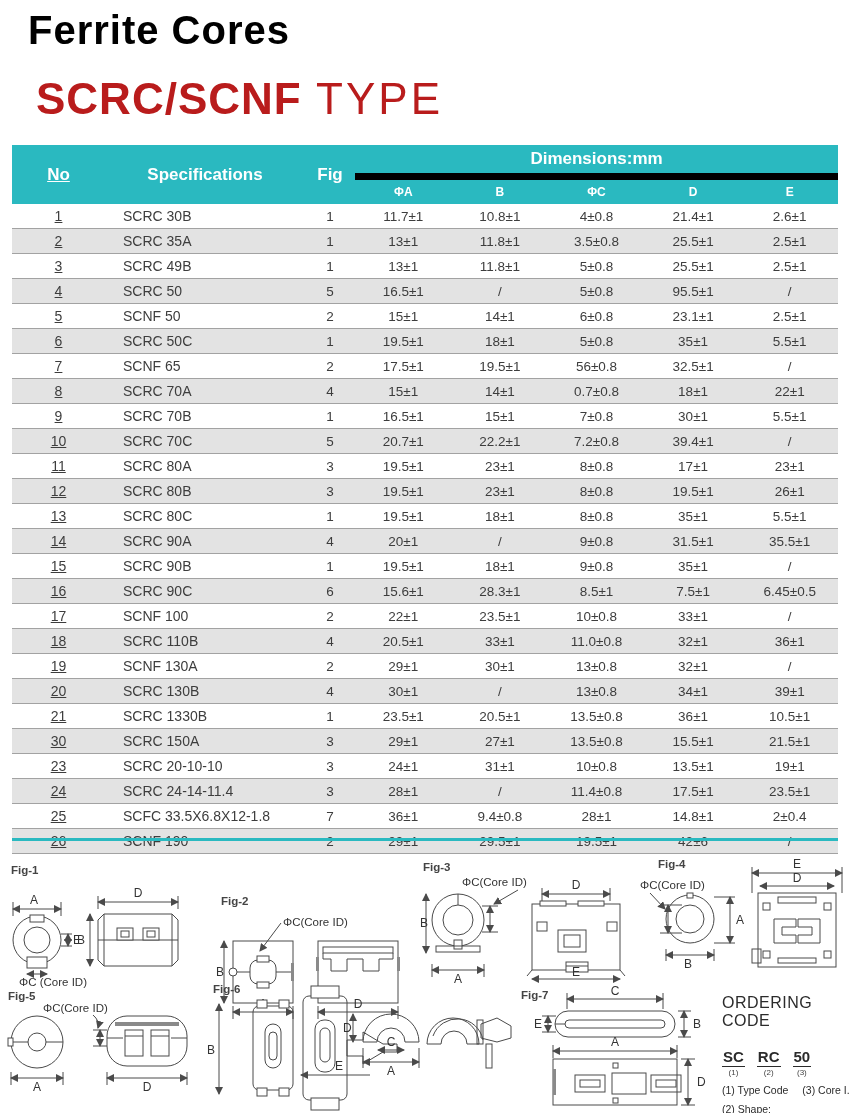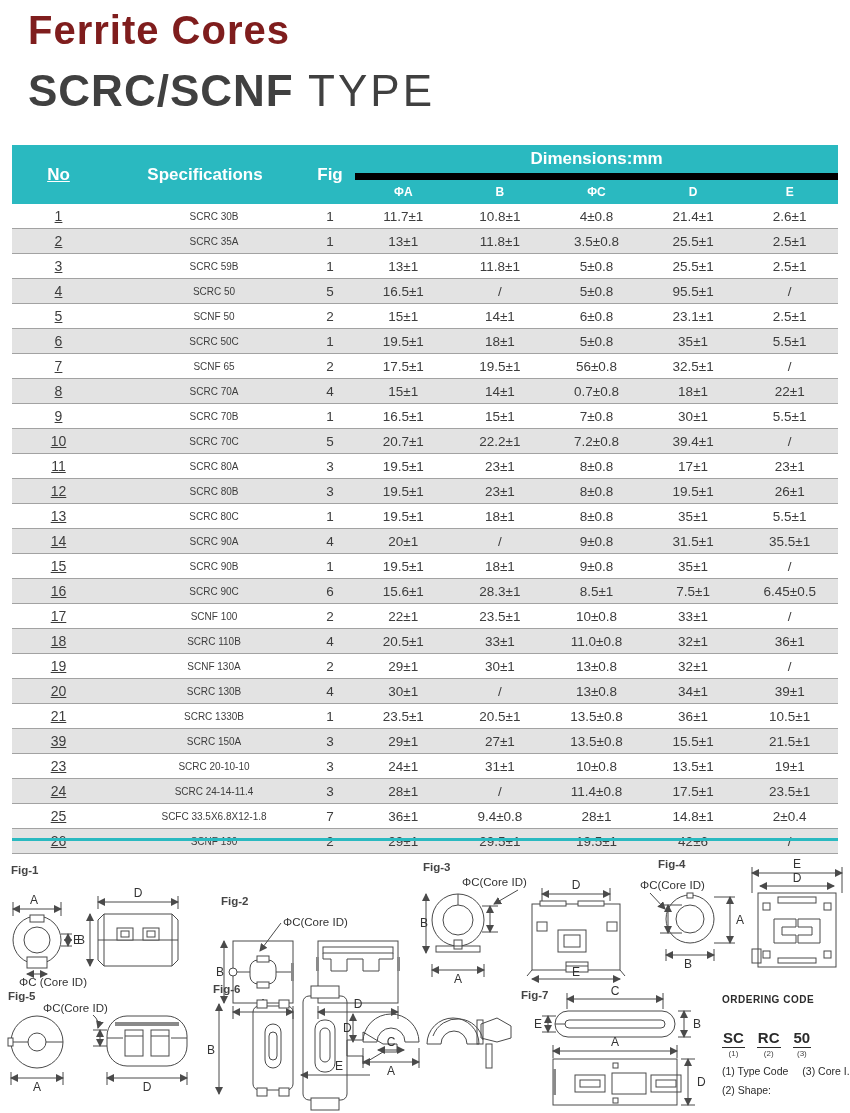--- a/index.html
+++ b/index.html
@@ -2,55 +2,55 @@
 <html><head>
 <meta charset="utf-8">
 <style>
   html,body { margin:0; padding:0; background:#fff; }
   .page {
     position:relative; width:850px; height:1113px; background:#fff;
     font-family:"Liberation Sans", sans-serif; overflow:hidden; color:#333;
   }
   .main-title {
     position:absolute; left:28px; top:8px; font-size:40px; font-weight:bold;
-    color:#7f1d1d; letter-spacing:1px; margin:0;
+    color:#000000; letter-spacing:1px; margin:0;
   }
-  .sub-title { position:absolute; left:28px; top:66px; margin:0; color:#404040; }
+  .sub-title { position:absolute; left:28px; top:66px; margin:8px; color:#b91c1c; }
   .sub-title .heavy { font-size:44px; font-weight:900; letter-spacing:1px; }
   .sub-title .light { font-size:44px; font-weight:400; letter-spacing:3px; }
 
   
   .spec-table { position:absolute; left:12px; top:145px; border-collapse:collapse; table-layout:fixed; width:826px; }
   .spec-table th { background:#2ab9c0; color:#fff; font-weight:bold; padding:0; }
   .c-no   { width:93px;text-decoration:underline; }
   .c-spec { width:200px; }
   .c-fig  { width:50px; }
   tr.h1 th { font-size:17px; }
   th.c-dims { font-size:15px; height:28px; border-bottom:7px solid #000000; font-weight:bold; }
   tr.h2 th { font-size:12px; height:24px; }
   tbody td { height:24px; font-size:13.5px; color:#3d3d3d; text-align:center; padding:0; background:#fff; }
   tbody td.c-no { font-size:14px; }
-  tbody td.c-spec { text-align:center; padding-left:18px; font-size:10px; }
+  tbody td.c-spec { text-align:left; padding-left:18px; font-size:14px; }
   tbody tr.alt td { background:#e3e3e3; border-top:1px solid #a2a2a2; border-bottom:1px solid #a2a2a2; }
   .bottom-rule { position:absolute; left:12px; top:838px; width:826px; height:3px; background:#2ab9c0; }
 
   
   .fig { position:absolute; }
   .fig svg text { font-family:"Liberation Sans", sans-serif; fill:#333; font-size:12px; }
   .fig svg text.ft { font-size:11.5px; font-weight:bold; fill:#444; }
   .fig svg text.core { font-size:11.5px; }
   .shape { fill:none; stroke:#4a4a4a; stroke-width:1; }
   .shapew { fill:#fff; stroke:#4a4a4a; stroke-width:1; }
   .dl { stroke:#4a4a4a; stroke-width:1; fill:none; }
   .hatch { fill:#8a8a8a; stroke:none; }
 
   
   .ordering { position:absolute; left:722px; top:994px; width:128px; color:#2b2b2b; }
-  .oc-title { font-size:10px; font-weight:bold; letter-spacing:0.5px; }
-  .oc-codes { margin-top:24px; display:flex; gap:12px; }
+  .oc-title { font-size:16px; font-weight:normal; letter-spacing:0.5px; }
+  .oc-codes { margin-top:18px; display:flex; gap:12px; }
   .oc-code { text-align:center; }
   .oc-code .cd { font-size:15px; font-weight:bold; border-bottom:1.5px solid #2b2b2b; display:inline-block; padding:0 1px 1px; }
   .oc-code .mk { font-size:8px; color:#444; margin-top:1px; }
   .oc-line { font-size:10.5px; margin-top:7px; white-space:nowrap; }
   .oc-line .gap { display:inline-block; width:14px; }
   .oc-sub { font-size:10.5px; margin-top:16px; padding-left:14px; white-space:nowrap; }
 </style>
 </head>
 <body>
 
@@ -100,21 +100,21 @@
         <td class="c-spec">SCRC 35A</td>
         <td class="c-fig">1</td>
         <td>13±1</td>
         <td>11.8±1</td>
         <td>3.5±0.8</td>
         <td>25.5±1</td>
         <td>2.5±1</td>
       </tr>
         <tr>
         <td class="c-no">3</td>
-        <td class="c-spec">SCRC 59B</td>
+        <td class="c-spec">SCRC 49B</td>
         <td class="c-fig">1</td>
         <td>13±1</td>
         <td>11.8±1</td>
         <td>5±0.8</td>
         <td>25.5±1</td>
         <td>2.5±1</td>
       </tr>
         <tr class="alt">
         <td class="c-no">4</td>
         <td class="c-spec">SCRC 50</td>
@@ -289,21 +289,21 @@
         <td class="c-no">21</td>
         <td class="c-spec">SCRC 1330B</td>
         <td class="c-fig">1</td>
         <td>23.5±1</td>
         <td>20.5±1</td>
         <td>13.5±0.8</td>
         <td>36±1</td>
         <td>10.5±1</td>
       </tr>
         <tr class="alt">
-        <td class="c-no">39</td>
+        <td class="c-no">30</td>
         <td class="c-spec">SCRC 150A</td>
         <td class="c-fig">3</td>
         <td>29±1</td>
         <td>27±1</td>
         <td>13.5±0.8</td>
         <td>15.5±1</td>
         <td>21.5±1</td>
       </tr>
         <tr>
         <td class="c-no">23</td>

